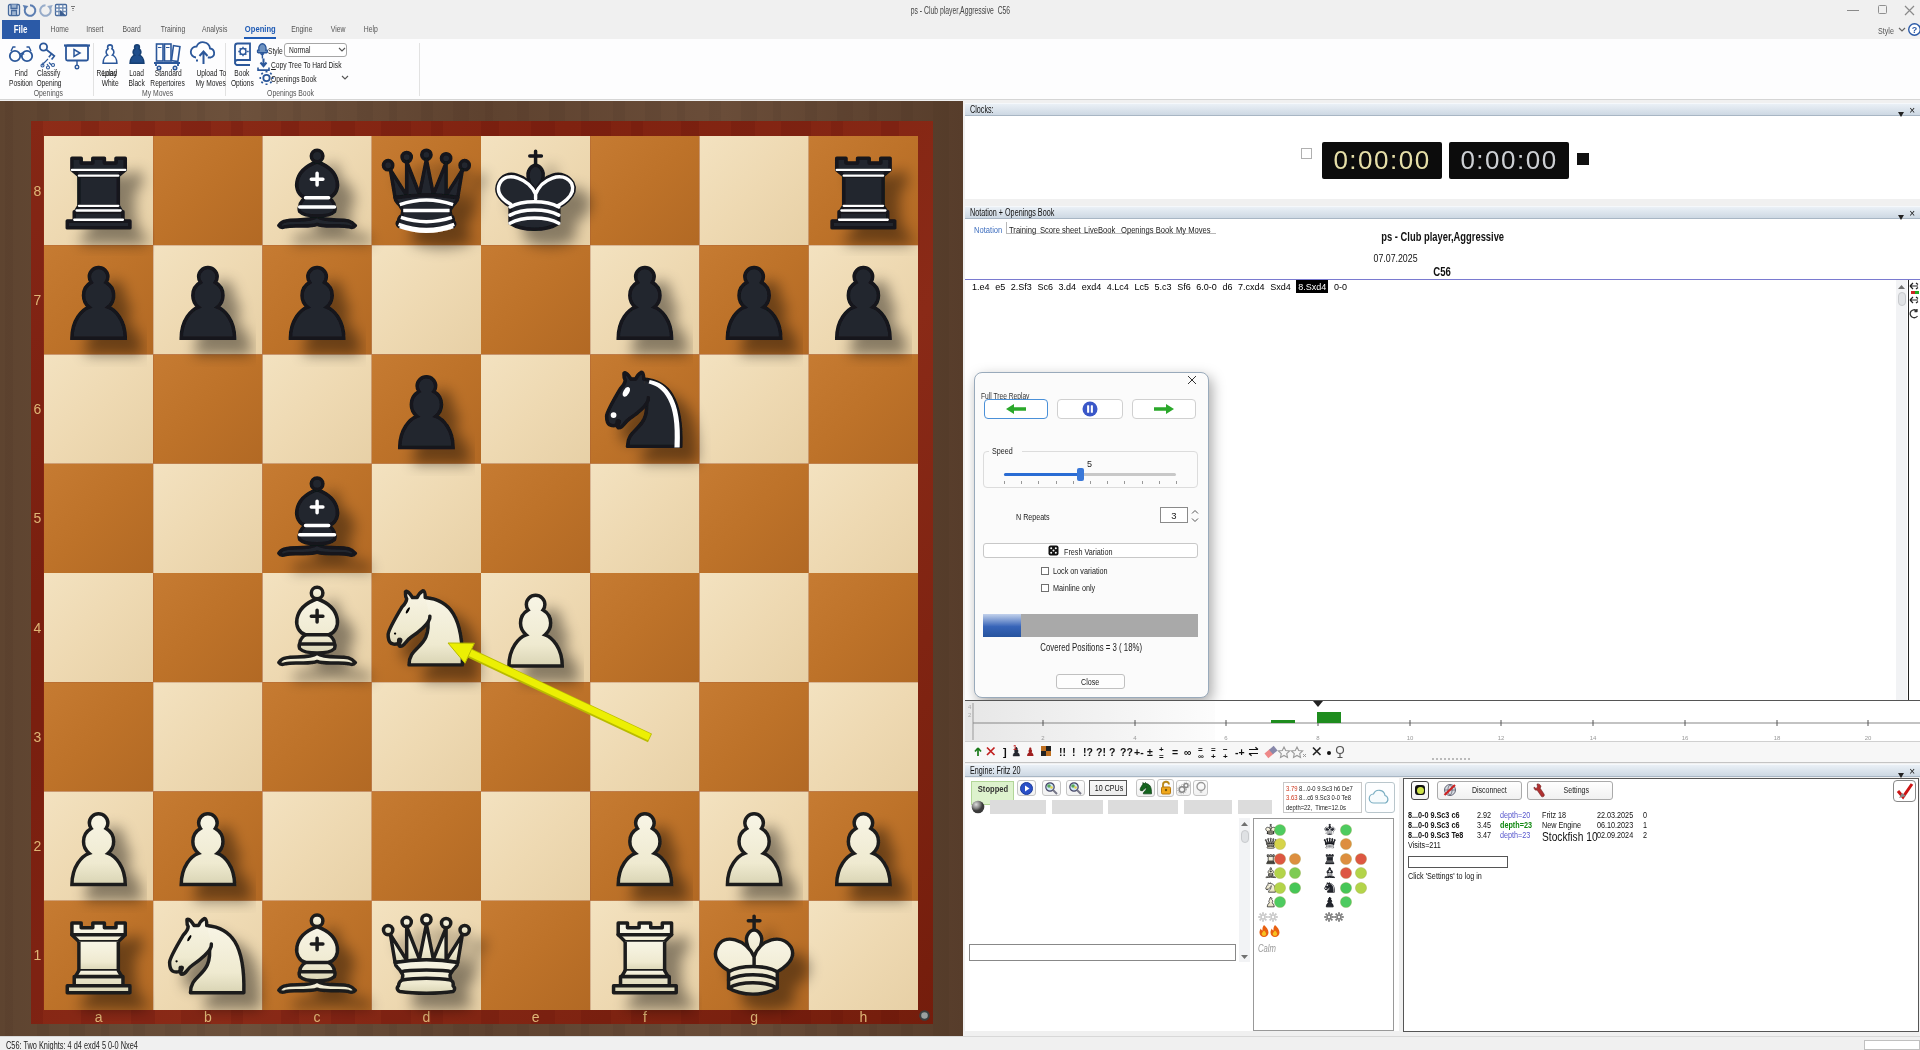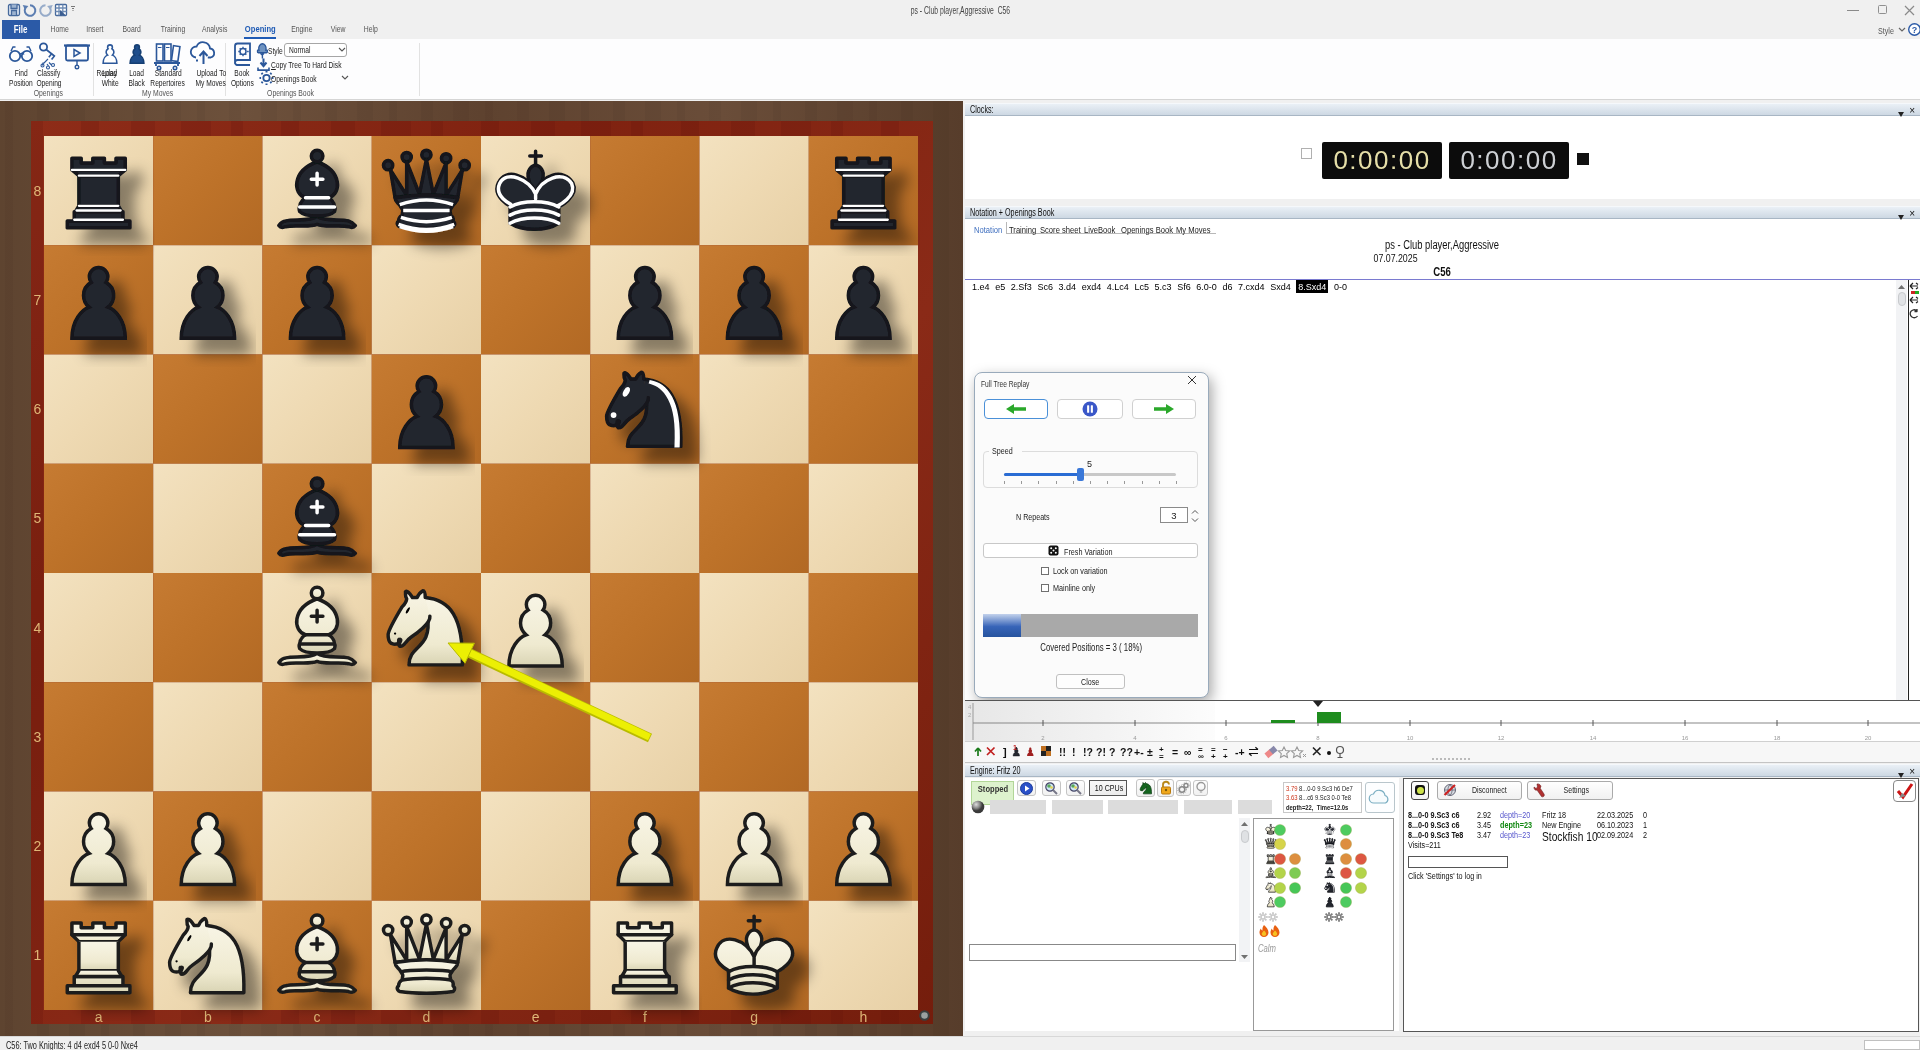--- a/index.html
+++ b/index.html
@@ -494,21 +494,21 @@
 <div class="ptitle" style="left:965px;top:206px;width:955px;height:13px"><span class="ct" style="transform:scaleX(0.72)">Notation + Openings Book</span><span class="abs" style="right:16px;top:4px"><span class="tri-d"></span></span><span class="abs" style="right:5px;top:1px;font-size:10px;color:#111">×</span></div>
 <div class="abs" style="left:965px;top:221px;width:955px;height:13px;background:#fff"></div>
 <div class="abs" style="left:1006px;top:233px;width:210px;height:1px;background:#b8b8b8"></div>
 <div class="abs" style="left:1006px;top:222px;width:1px;height:12px;background:#b8b8b8"></div>
 <div class="abs" style="left:974px;top:224px;font-size:9.5px;color:#3f6fbf"><span class="ct" style="transform:scaleX(0.8)">Notation</span></div>
 <div class="abs" style="left:1009px;top:224px;font-size:9.5px;color:#222"><span class="ct" style="transform:scaleX(0.8)">Training</span></div>
 <div class="abs" style="left:1040px;top:224px;font-size:9.5px;color:#222"><span class="ct" style="transform:scaleX(0.8)">Score sheet</span></div>
 <div class="abs" style="left:1084px;top:224px;font-size:9.5px;color:#222"><span class="ct" style="transform:scaleX(0.8)">LiveBook</span></div>
 <div class="abs" style="left:1121px;top:224px;font-size:9.5px;color:#222"><span class="ct" style="transform:scaleX(0.8)">Openings Book</span></div>
 <div class="abs" style="left:1176px;top:224px;font-size:9.5px;color:#222"><span class="ct" style="transform:scaleX(0.8)">My Moves</span></div>
-<div class="abs" style="left:965px;top:238px;width:955px;text-align:center;font-weight:normal;font-size:12px;color:#111"><span class="ctc" style="transform:scaleX(0.78)">ps - Club player,Aggressive</span></div>
+<div class="abs" style="left:965px;top:230px;width:955px;text-align:center;font-weight:bold;font-size:12px;color:#111"><span class="ctc" style="transform:scaleX(0.78)">ps - Club player,Aggressive</span></div>
 <div class="abs" style="left:965px;top:251.5px;width:861px;text-align:center;font-size:11px;color:#111"><span class="ctc" style="transform:scaleX(0.8)">07.07.2025</span></div>
 <div class="abs" style="left:965px;top:264.5px;width:955px;text-align:center;font-weight:bold;font-size:12px;color:#111"><span class="ctc" style="transform:scaleX(0.8)">C56</span></div>
 <div class="abs" style="left:965px;top:279px;width:955px;height:1px;background:#7a7ad0"></div>
 <div class="abs" style="left:1908px;top:280px;width:1px;height:420px;background:#222"></div>
 <div class="abs" style="left:972px;top:281.5px;width:930px;font-size:9px;color:#000;word-spacing:3.1px;white-space:nowrap"><span>1.e4</span> <span>e5</span> <span>2.Sf3</span> <span>Sc6</span> <span>3.d4</span> <span>exd4</span> <span>4.Lc4</span> <span>Lc5</span> <span>5.c3</span> <span>Sf6</span> <span>6.0-0</span> <span>d6</span> <span>7.cxd4</span> <span>Sxd4</span> <span style="background:#000;color:#fff;padding:1.5px 2px">8.Sxd4</span> <span>0-0</span></div>
 <div class="abs" style="left:1896px;top:280px;width:11px;height:420px;background:#f2f3f5"></div>
 <svg class="abs" style="left:1896px;top:282px" width="11" height="10">
     <path d="M2 7l3.5-4L9 7z" fill="#707070"></path>
   </svg>
 <div class="abs" style="left:1897.5px;top:292px;width:8px;height:14px;background:#e0e2e5;border:1px solid #c8cacd;border-radius:4px"></div>
@@ -519,21 +519,21 @@
 <rect x="2" y="10" width="4" height="3" fill="#cc2222"></rect>
     <rect x="6" y="10" width="4" height="3" fill="#22aa22"></rect>
 <g stroke="#222" fill="none" stroke-width="1.2" transform="translate(0,14)">
 <path d="M1 5h8M1 5l3-3M1 5l3 3M7 2l2 1.5M7 8l2-1.5"></path>
 </g>
 <g stroke="#333" fill="none" stroke-width="1.3" transform="translate(0,27)">
 <path d="M8.5 8a4 4 0 1 1-1-5.5M8 1v2.5h-2.5" stroke-linejoin="round"></path>
 </g>
 </svg>
 <div class="abs" style="left:974px;top:372px;width:235px;height:326px;background:#fbfbfb;border:1px solid #9ab;border-radius:8px;box-shadow:3px 5px 14px rgba(0,0,0,0.35)"></div>
-<div class="abs" style="left:981px;top:378px;font-size:9.5px;color:#333"><span class="ct" style="transform:scaleX(0.7)">Full Tree Replay</span></div>
+<div class="abs" style="left:981px;top:390px;font-size:9.5px;color:#333"><span class="ct" style="transform:scaleX(0.7)">Full Tree Replay</span></div>
 <svg class="abs" style="left:1187px;top:375px" width="10" height="10">
     <path d="M1 1l8 8M9 1L1 9" stroke="#333" stroke-width="1"></path>
   </svg>
 <div class="abs" style="left:984px;top:399px;width:64px;height:20px;background:#fff;border:1.5px solid #4a90d8;border-radius:4px"></div>
 <svg class="abs" style="left:1006px;top:404px" width="20" height="10">
     <path d="M20 3.2h-12V0L0 5l8 5V6.8h12z" fill="#2aa82a"></path>
   </svg>
 <div class="abs" style="left:1057px;top:399px;width:66px;height:20px;background:#fff;border:1px solid #d0d0d0;border-radius:4px"></div>
 <svg class="abs" style="left:1082px;top:401px" width="16" height="16">
     <circle cx="8" cy="8" r="7.5" fill="#3a57c8"></circle>
@@ -721,21 +721,21 @@
     <circle cx="7" cy="7" r="6.3" fill="url(#gb)"></circle>
   </svg>
 <div class="abs" style="left:990px;top:800px;width:56px;height:14px;background:#dcdcdc"></div>
 <div class="abs" style="left:1052px;top:800px;width:51px;height:14px;background:#dcdcdc"></div>
 <div class="abs" style="left:1108px;top:800px;width:70px;height:14px;background:#dcdcdc"></div>
 <div class="abs" style="left:1184px;top:800px;width:48px;height:14px;background:#dcdcdc"></div>
 <div class="abs" style="left:1238px;top:800px;width:34px;height:14px;background:#dcdcdc"></div>
 <div class="abs" style="left:1283px;top:782px;width:79px;height:31px;border:1px solid #c8c8c8;background:#fff"></div>
 <div class="abs" style="left:1286px;top:784px;font-size:7.5px;white-space:nowrap"><span class="ct" style="transform:scaleX(0.78)"><span style="color:#cc3318">3.79</span> <span style="color:#222">8...0-0 9.Sc3 h6 De7</span></span></div>
 <div class="abs" style="left:1286px;top:793px;font-size:7.5px;white-space:nowrap"><span class="ct" style="transform:scaleX(0.78)"><span style="color:#cc3318">3.63</span> <span style="color:#222">8...c6 9.Sc3 0-0 Te8</span></span></div>
-<div class="abs" style="left:1286px;top:803px;font-size:7.5px;color:#222;font-weight:bold"><span class="ct" style="transform:scaleX(0.78)">depth=22,&nbsp; Time=12.0s</span></div>
+<div class="abs" style="left:1286px;top:803px;font-size:7.5px;color:#222;font-weight:normal"><span class="ct" style="transform:scaleX(0.78)">depth=22,&nbsp; Time=12.0s</span></div>
 <div class="abs" style="left:1365px;top:782px;width:30px;height:31px;border:1px solid #b9c6cc;border-radius:3px;background:#fdfeff"></div>
 <svg class="abs" style="left:1368px;top:789px" width="24" height="17">
     <path d="M6 14a4.5 4.5 0 0 1-.5-9A6 6 0 0 1 17 6.5 4 4 0 0 1 17.5 14z" fill="#f6fbfd" stroke="#7aaec2" stroke-width="1.2"></path>
   </svg>
 <div class="abs" style="left:969px;top:944px;width:267px;height:17px;border:1px solid #888;background:#fff"></div>
 <div class="abs" style="left:1239px;top:818px;width:11px;height:144px;background:#f2f3f5"></div>
 <svg class="abs" style="left:1239px;top:819px" width="11" height="10">
     <path d="M2 7l3.5-4L9 7z" fill="#707070"></path>
   </svg>
 <div class="abs" style="left:1240.5px;top:830px;width:8px;height:13px;background:#dfe1e4;border:1px solid #c8cacd;border-radius:4px"></div>

